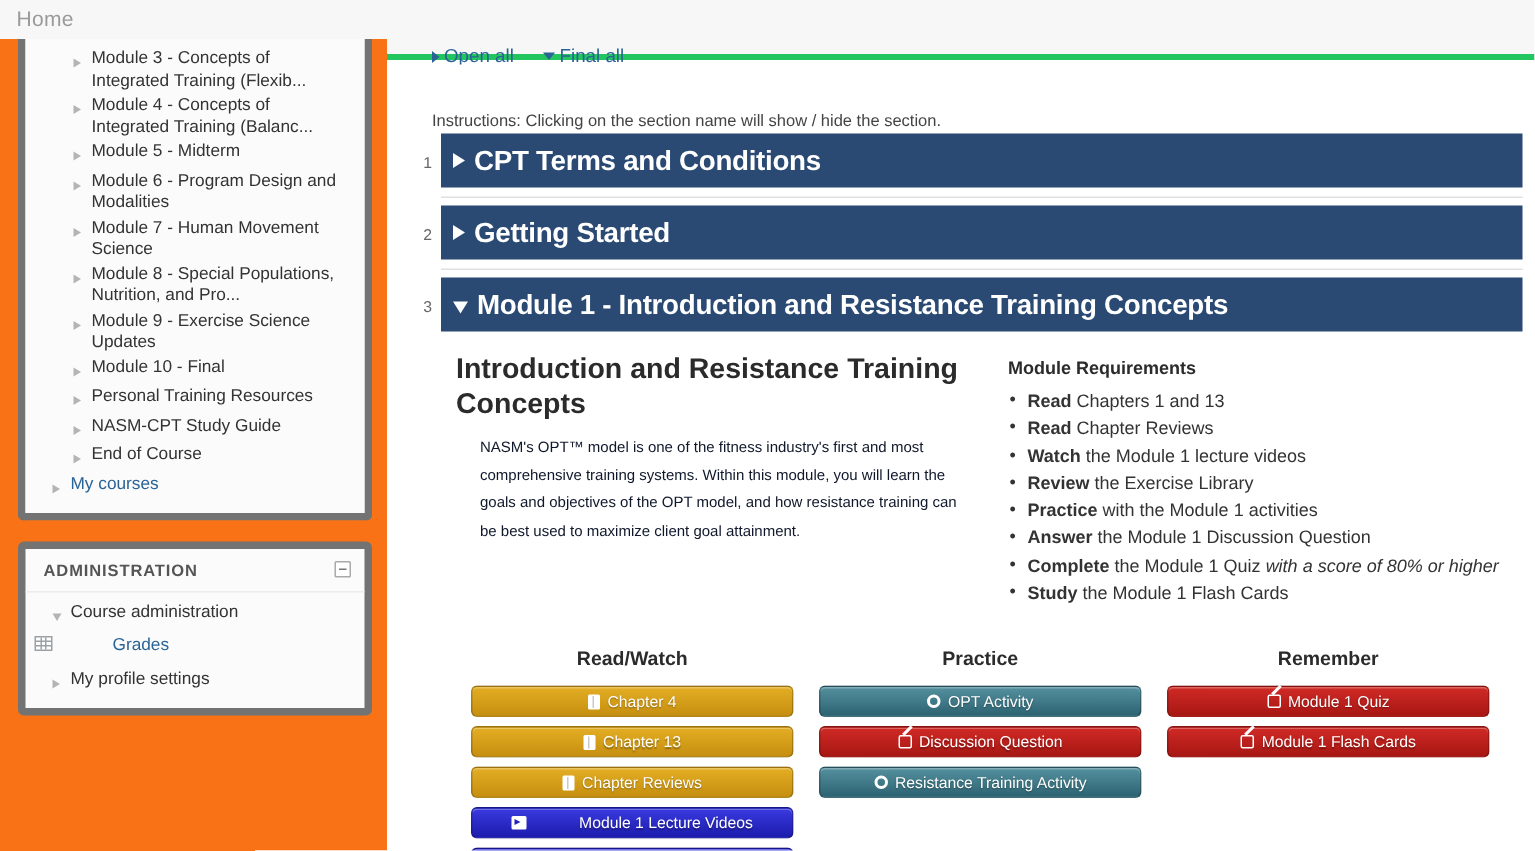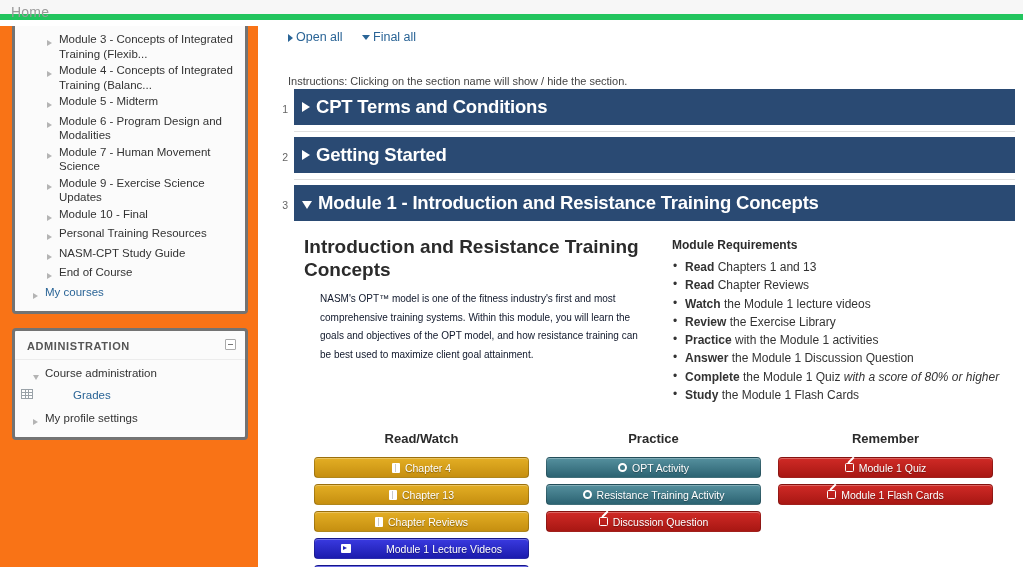--- a/index.html
+++ b/index.html
@@ -7,37 +7,37 @@
     width: 1023px; height: 567px;
     overflow: hidden;
     background: #ffffff;
     font-family: "Liberation Sans", sans-serif;
     -webkit-font-smoothing: antialiased;
   }
   .page { position: relative; width: 1023px; height: 567px; background:#fff; }
 
   
   .topbar {
-    position:absolute; top:0; left:0; width:1023px; height:20px;
+    position:absolute; top:0; left:0; width:1023px; height:40px;
     background:#f7f7f7;
-    border-bottom:6px solid #22c55e;
+    border-bottom:4px solid #22c55e;
   }
   .topbar .crumb {
     position:absolute; left:11px; top:4px;
     font-size:14px; color:#9a9a9a; font-weight:400;
     letter-spacing:.2px;
   }
 
   
   .sidebar { position:absolute; left:0; top:26px; width:258px; height:541px; background:#f97316; }
 
   .block {
     margin:0 10px 14px 12px;
     background:#fbfbfb;
-    border:3px solid #737373;
+    border:5px solid #737373;
     border-radius:4px;
   }
   .block.nav-block { border-top:none; border-radius:0 0 4px 4px; margin-top:0; }
 
   .block-head {
     position:relative;
     padding:9px 10px 7px 12px;
     font-size:11px; font-weight:bold; color:#555;
     letter-spacing:.6px;
     border-bottom:1px solid #ececec;
@@ -275,20 +275,26 @@
             <li>
               <div class="tnode indent-1">
                 <span class="arrow"><i class="tri-r"></i></span>
                 <span class="tlabel">Module 6 - Program Design and Modalities</span>
               </div>
             </li>
             <li>
               <div class="tnode indent-1">
                 <span class="arrow"><i class="tri-r"></i></span>
                 <span class="tlabel">Module 7 - Human Movement Science</span>
+              </div>
+            </li>
+            <li>
+              <div class="tnode indent-1">
+                <span class="arrow"><i class="tri-r"></i></span>
+                <span class="tlabel">Module 8 - Special Populations, Nutrition, and Pro...</span>
               </div>
             </li>
             <li>
               <div class="tnode indent-1">
                 <span class="arrow"><i class="tri-r"></i></span>
                 <span class="tlabel">Module 9 - Exercise Science Updates</span>
               </div>
             </li>
             <li>
               <div class="tnode indent-1">
@@ -426,31 +432,31 @@
                 <div class="lbtn b-blue"></div>
               </div>
               <div class="btn-col">
                 <div class="col-head">Practice</div>
                 <div class="lbtn b-teal">
                   <span class="bicon">
                     <span class="ic-gear"></span>
                   </span>
                   <span>OPT Activity</span>
                 </div>
+                <div class="lbtn b-red">
+                  <span class="bicon">
+                    <span class="ic-pencil"></span>
+                  </span>
+                  <span>Discussion Question</span>
+                </div>
                 <div class="lbtn b-teal">
                   <span class="bicon">
                     <span class="ic-gear"></span>
                   </span>
                   <span>Resistance Training Activity</span>
-                </div>
-                <div class="lbtn b-red">
-                  <span class="bicon">
-                    <span class="ic-pencil"></span>
-                  </span>
-                  <span>Discussion Question</span>
                 </div>
               </div>
               <div class="btn-col">
                 <div class="col-head">Remember</div>
                 <div class="lbtn b-red">
                   <span class="bicon">
                     <span class="ic-pencil"></span>
                   </span>
                   <span>Module 1 Quiz</span>
                 </div>

